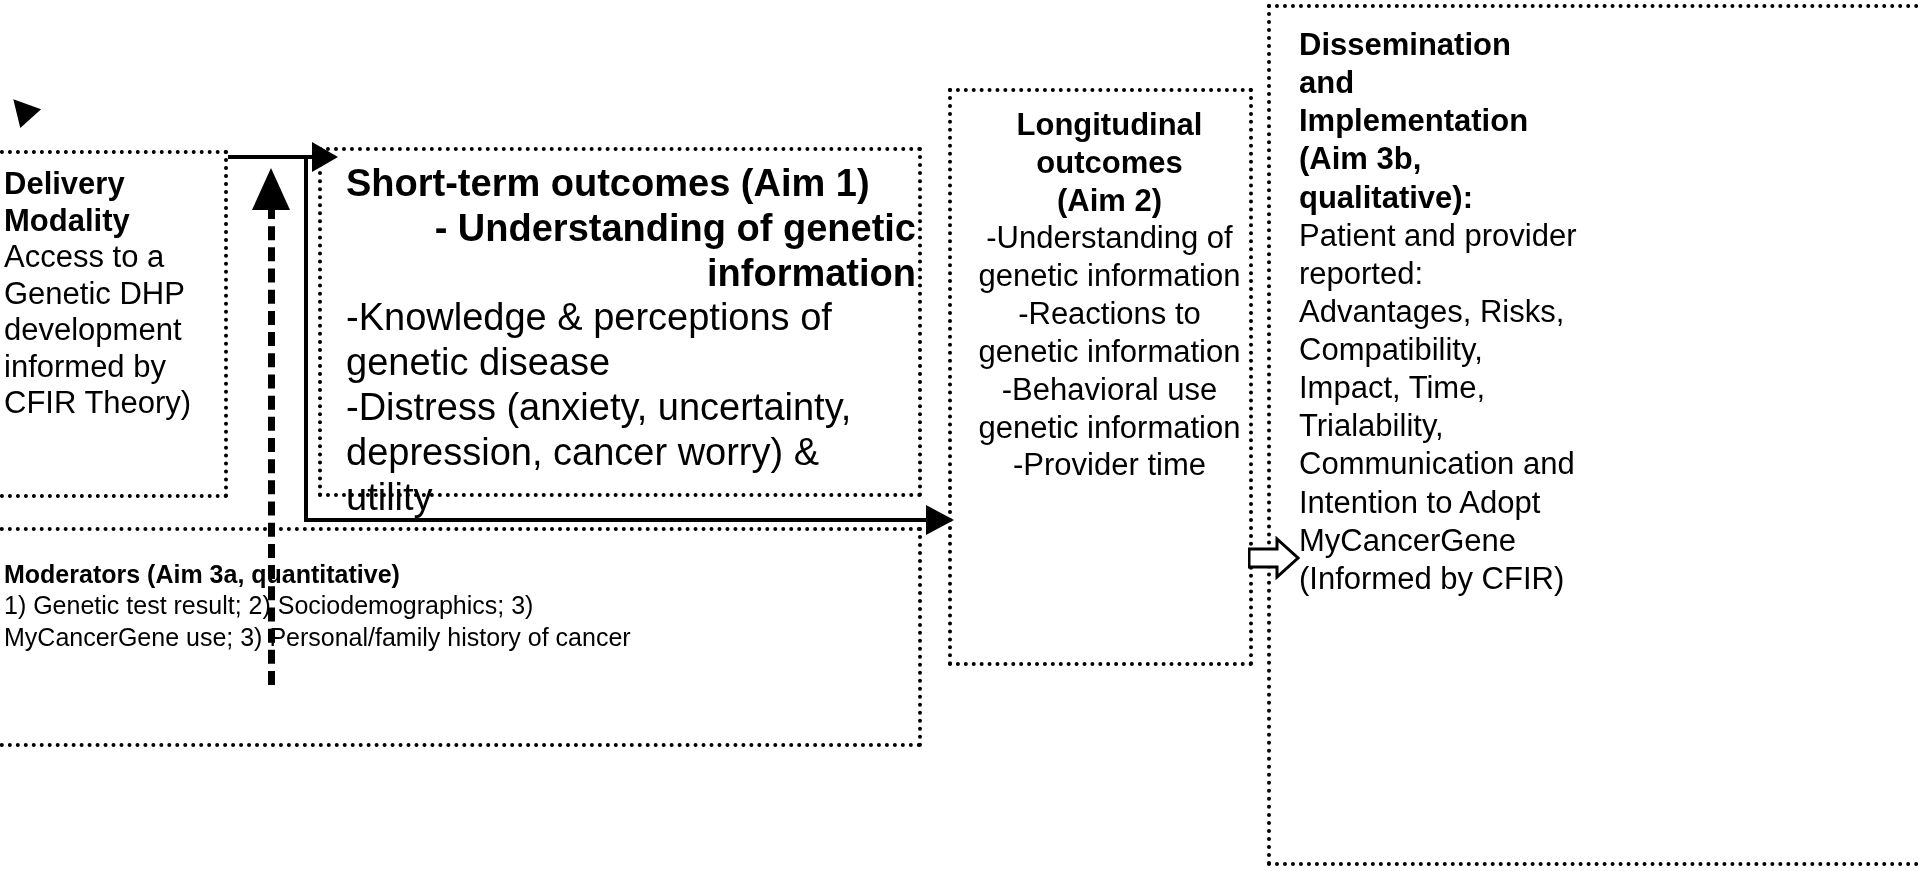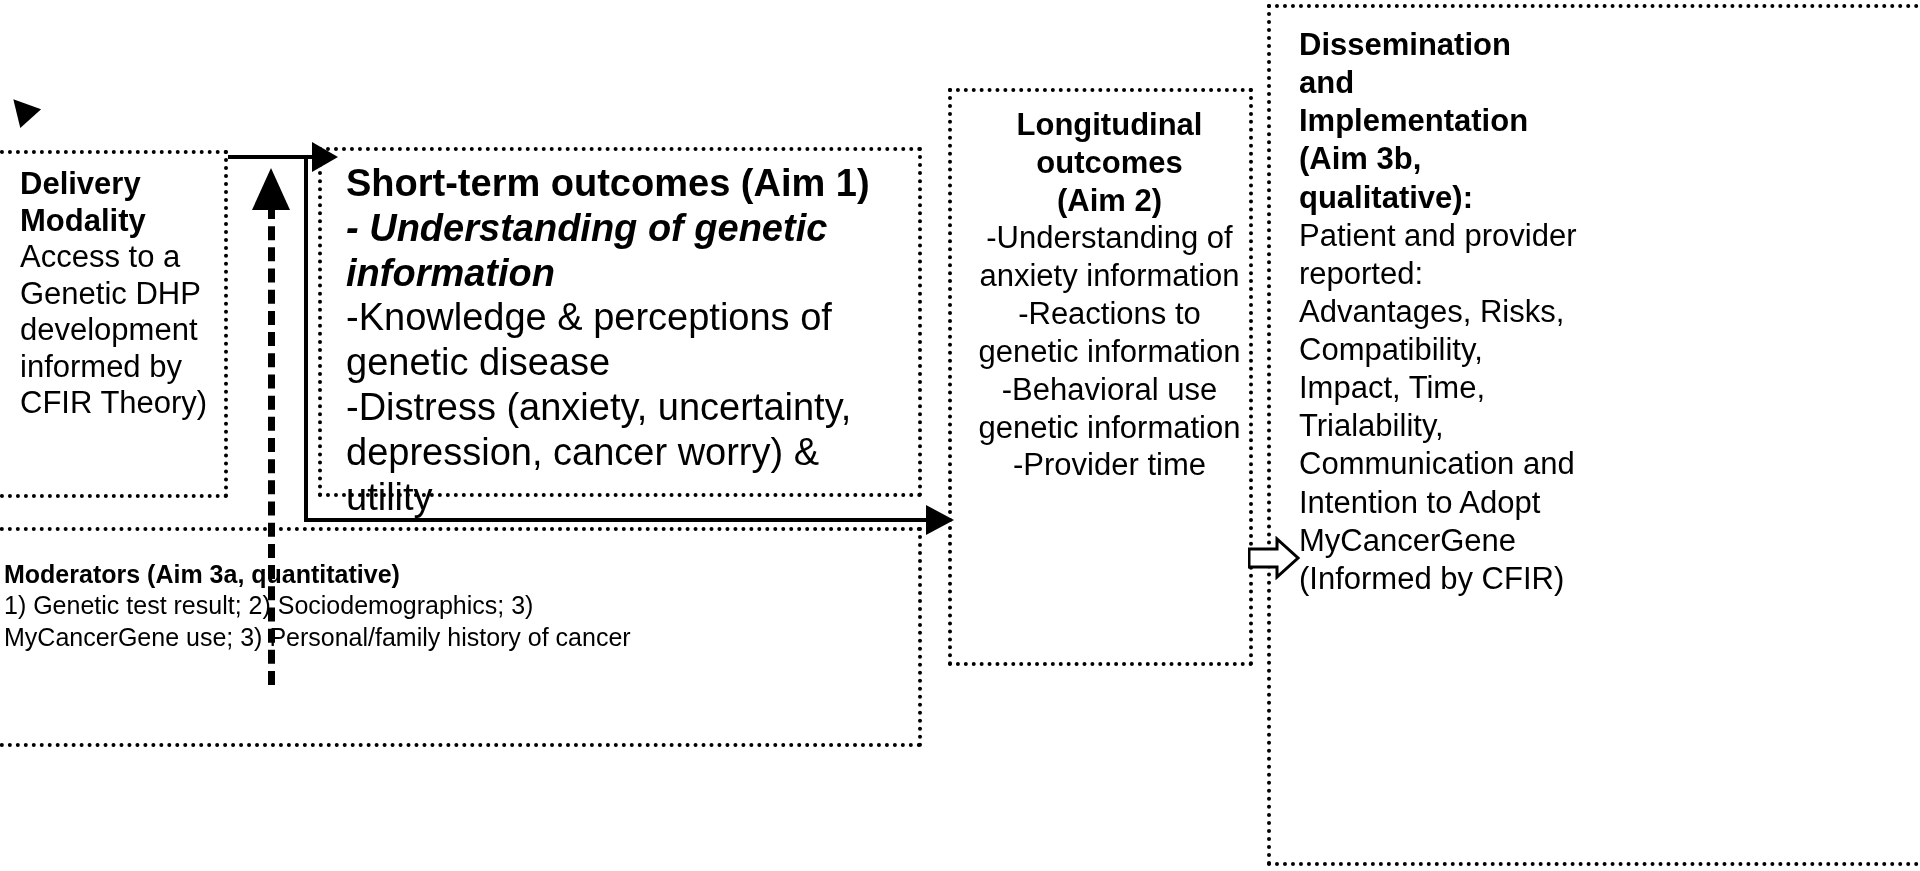--- a/index.html
+++ b/index.html
@@ -30,42 +30,41 @@
     position: absolute;
     box-sizing: border-box;
   }
 
   .ttl {
     font-weight: bold;
     display: block;
   }
   .bi {
     font-weight: bold;
-    font-style: italic;
     display: block;
+    text-align: right;
   }
   .pl {
     font-weight: normal;
     display: block;
   }
 
   
   #delivery-box {
     left: -40px;
     top: 150px;
     width: 268px;
     height: 348px;
   }
   #delivery-text {
     left: 40px;
     top: 12px;
     width: 220px;
     font-size: 31px;
     line-height: 1.18;
-    margin-left: 16px;
   }
 
   
   #shortterm-box {
     left: 318px;
     top: 147px;
     width: 604px;
     height: 350px;
   }
   #shortterm-text {
@@ -245,21 +244,21 @@
       <span class="pl">1) Genetic test result; 2) Sociodemographics; 3)</span>
       <span class="pl">MyCancerGene use; 3) Personal/family history of cancer</span>
     </div>
   </div>
 
   <div class="box" id="longitudinal-box">
     <div class="box-inner" id="longitudinal-text">
       <span class="ttl">Longitudinal</span>
       <span class="ttl">outcomes</span>
       <span class="ttl">(Aim 2)</span>
-      <span class="pl">-Understanding of anxiety information</span>
+      <span class="pl">-Understanding of genetic information</span>
       <span class="pl">-Reactions to genetic information</span>
       <span class="pl">-Behavioral use genetic information</span>
       <span class="pl">-Provider time</span>
     </div>
   </div>
 
   <div class="box" id="dissemination-box">
     <div class="box-inner" id="dissemination-text">
       <span class="ttl">Dissemination</span>
       <span class="ttl">and</span>

